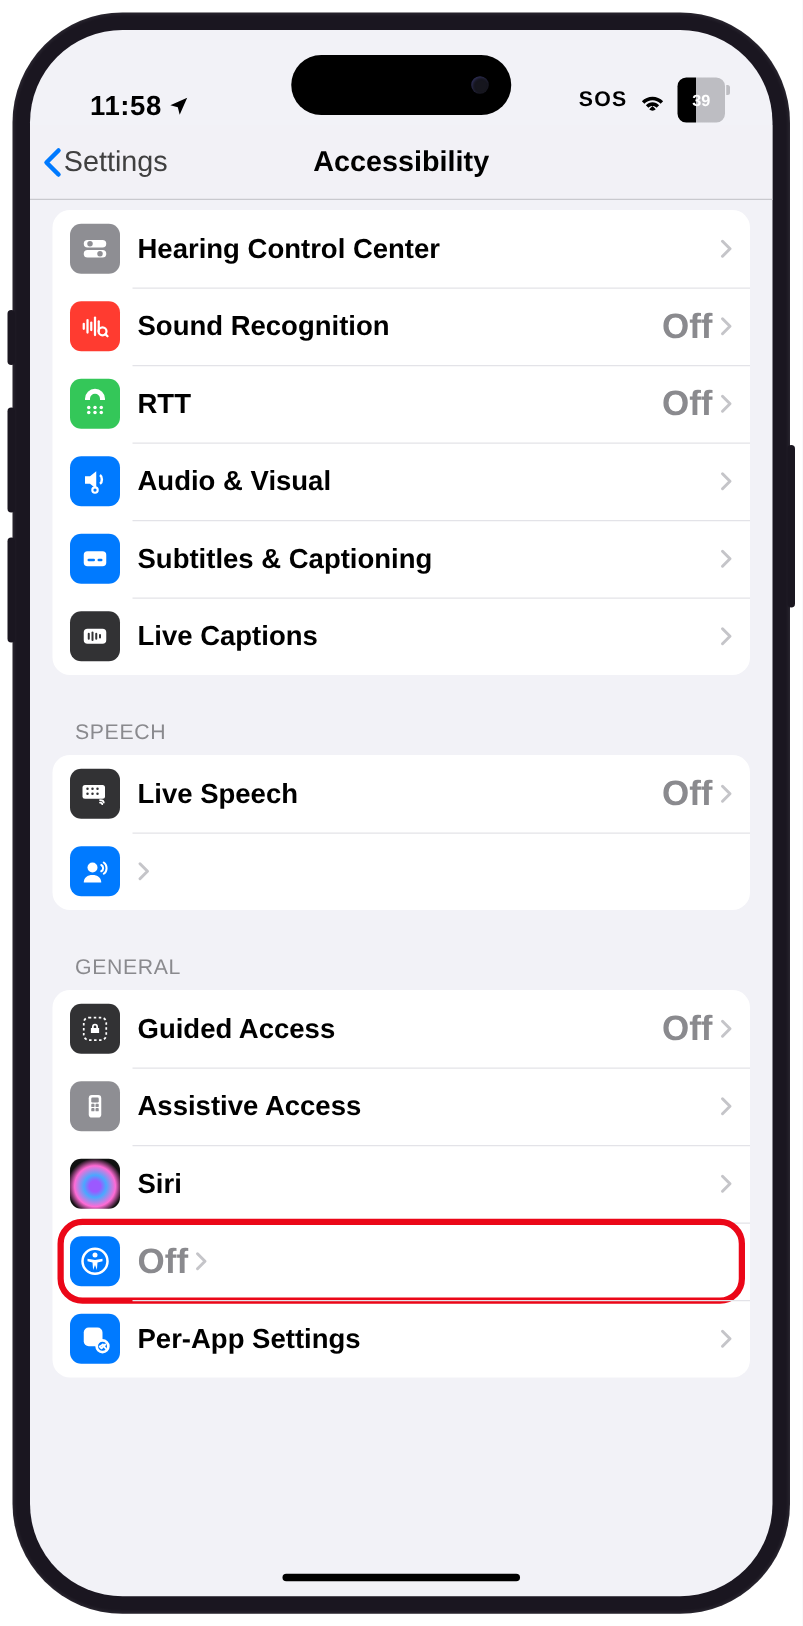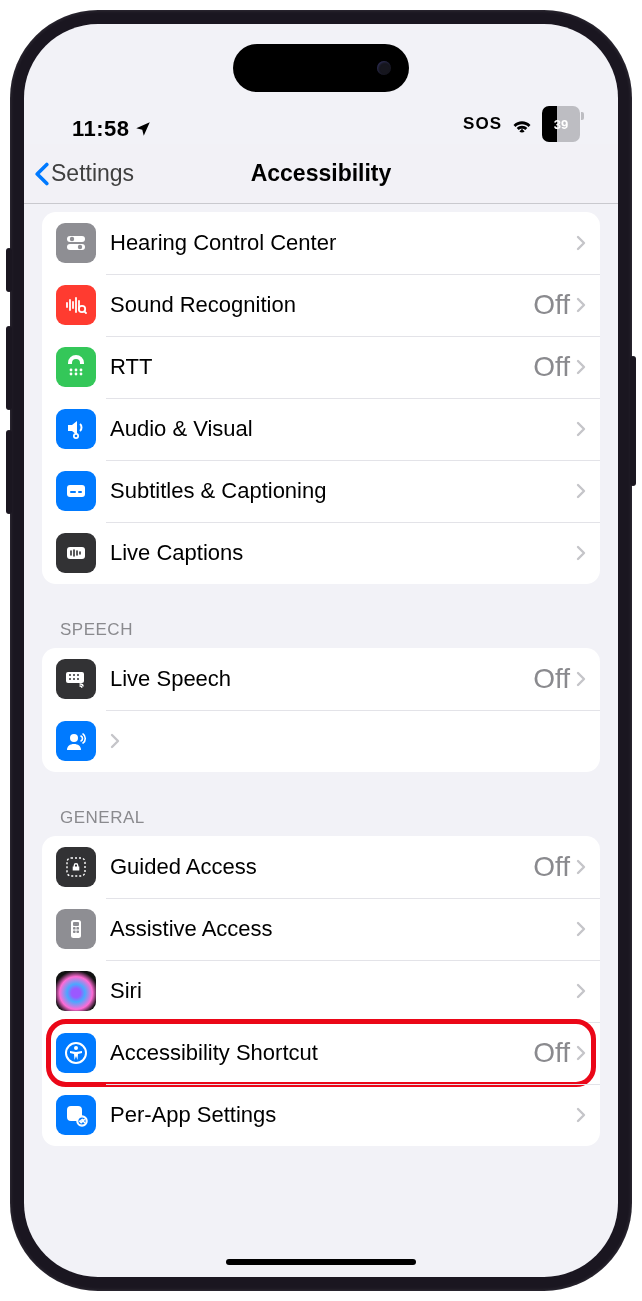--- a/index.html
+++ b/index.html
@@ -61,21 +61,20 @@
   }
   .status-bar {
     height: 76px;
     display: flex;
     align-items: flex-end;
     justify-content: space-between;
     padding: 0 38px 2px 48px;
     position: relative;
     z-index: 10;
     font-weight: 600;
-    margin-top: 44px;
   }
   .status-left { display:flex; align-items:center; gap:4px; font-size:22px; letter-spacing:.5px;}
   .status-right { display:flex; align-items:center; gap:8px; font-size:19px; font-weight:700;text-align:center;}
   .battery {
     width: 38px; height: 36px; border-radius: 7px;
     background: linear-gradient(to right, #000 0 39%, #bdbdc2 39% 100%);
     position: relative; display:flex; align-items:center; justify-content:center;
     color:#fff; font-size:13px; font-weight:700;
   }
   .battery::after{
@@ -110,21 +109,21 @@
     margin: 0 0 36px 0;
     overflow: hidden;
   }
   .group:first-of-type { margin-top: 8px; }
   .section-header {
     font-size: 17px; color:#8a8a8e; letter-spacing:.5px;
     padding: 0 18px 8px 18px; text-transform: uppercase;
   }
   .row {
     display:flex; align-items:center; height:62px;
-    padding: 0 14px 0 14px; position:relative;
+    padding: 0 14px 0 14px; position:relative;font-weight:bold;
   }
   .row + .row::before {
     content:""; position:absolute; left:64px; right:0; top:0;
     height:1px; background:#e3e3e8;
   }
   .row-icon {
     width:40px; height:40px; border-radius:9px;
     display:flex; align-items:center; justify-content:center;
     margin-right:14px; flex-shrink:0; color:#fff;
   }
@@ -375,21 +374,20 @@
         </div>
         <div class="row" style="position:relative;">
           <div class="highlight-ring"></div>
           <div class="row-icon bg-blue">
             <svg width="26" height="26" viewBox="0 0 26 26">
                 <circle cx="13" cy="13" r="10" fill="none" stroke="#fff" stroke-width="2"></circle>
                 <circle cx="13" cy="8" r="2" fill="#fff"></circle>
                 <path fill="#fff" d="M7 11l6 1 6-1v2l-4 1-.5 6-1.5-4-1.5 4L11 14l-4-1z"></path>
               </svg>
           </div>
-          <span class="row-label">Accessibility Shortcut</span>
           <span class="row-detail">Off</span>
           <svg class="chev" width="10" height="16" viewBox="0 0 10 16">
               <path fill="none" stroke="currentColor" stroke-width="2.4" stroke-linecap="round" stroke-linejoin="round" d="M2 2 L8 8 L2 14"></path>
             </svg>
         </div>
         <div class="row">
           <div class="row-icon bg-blue">
             <svg width="28" height="28" viewBox="0 0 28 28">
                 <rect x="5" y="5" width="15" height="15" rx="4" fill="#fff"></rect>
                 <circle cx="20" cy="20" r="5" fill="#007aff" stroke="#fff" stroke-width="1.5"></circle>

